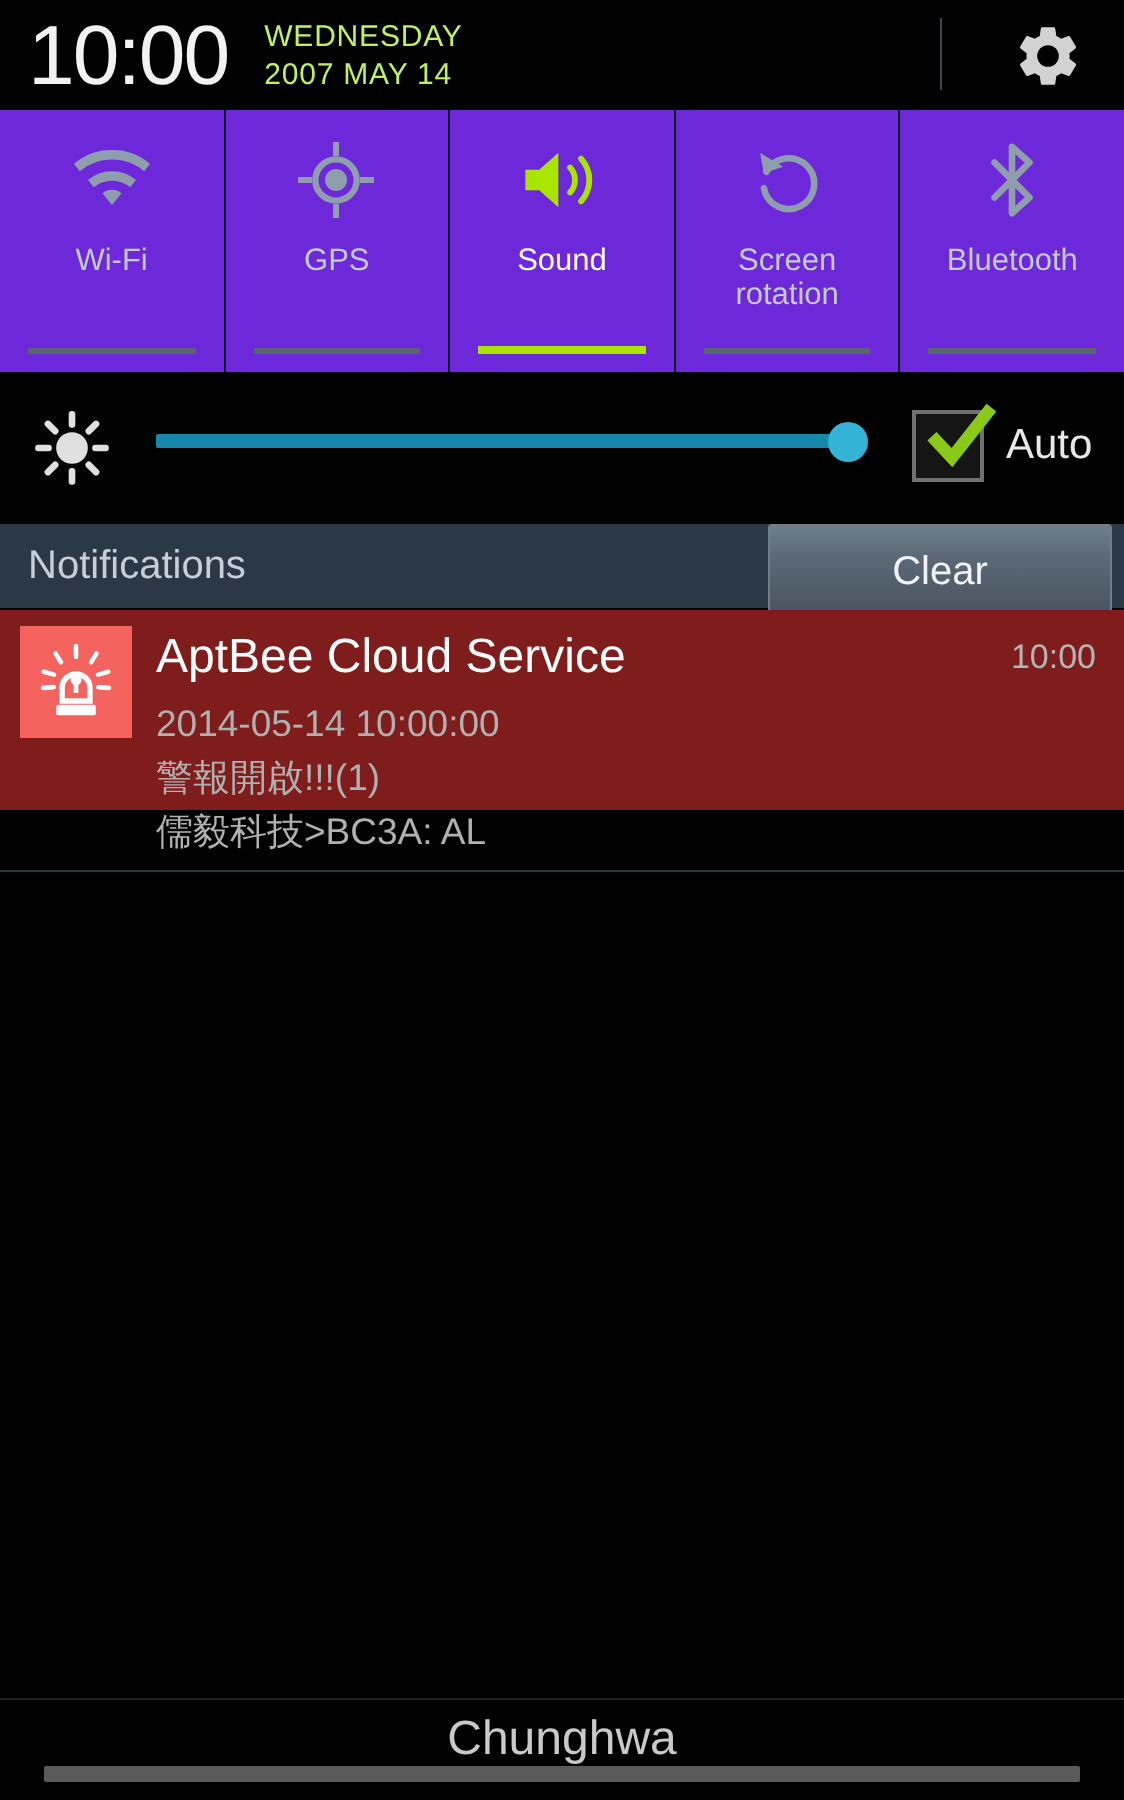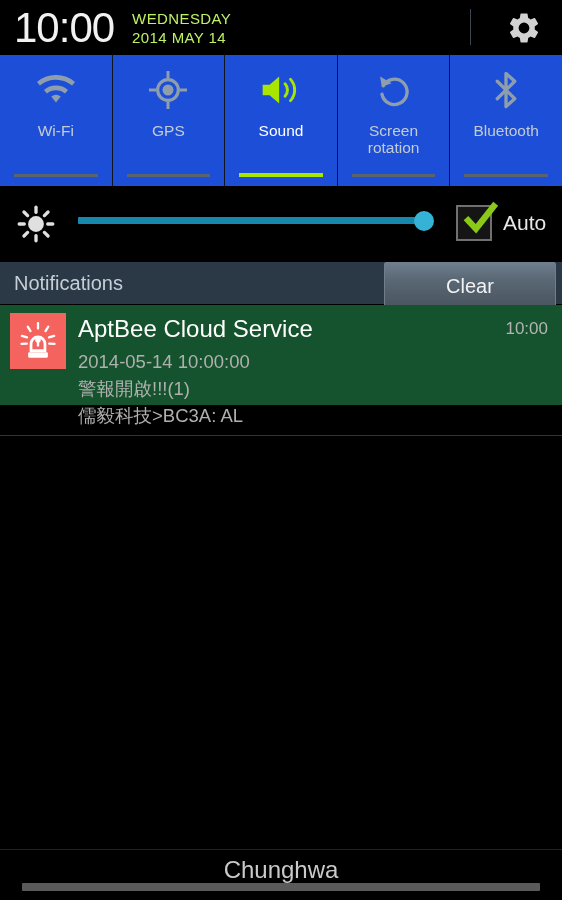--- a/index.html
+++ b/index.html
@@ -27,21 +27,21 @@
     background:#3a4550;
   }
   .gear-btn {
     position:absolute; right:18px; top:8px; width:40px; height:40px;
     display:flex; align-items:center; justify-content:center;
   }
 
   
   .toggles {
     position:absolute; left:0; top:55px; width:562px; height:131px;
-    background:#1d4ed8; display:flex;
+    background:#6d28d9; display:flex;
   }
   .toggle {
     position:relative; flex:1 1 0; height:131px;
     display:flex; flex-direction:column; align-items:center;
     border-right:1px solid #0d161c;
   }
   .toggle:last-child { border-right:none; }
   .toggle-icon {
     height:62px; display:flex; align-items:center; justify-content:center;
     margin-top:4px;
@@ -97,21 +97,21 @@
     position:absolute; left:384px; top:262px; width:172px; height:49px;
     background:linear-gradient(to bottom,#6f7e8e 0%,#5a6875 35%,#47535e 100%);
     border:1px solid #707d8a; border-radius:2px;
     display:flex; align-items:center; justify-content:center;
   }
   .clear-label { font-size:20px; color:#f0f2f4; }
 
   
   .notif-item {
     position:absolute; left:0; top:305px; width:562px; height:100px;
-    background:#14532d;
+    background:#7f1d1d;
   }
   .notif-icon {
     position:absolute; left:10px; top:8px; width:56px; height:56px;
     background:#f4635e; display:flex; align-items:center; justify-content:center;
   }
   .notif-title {
     position:absolute; left:78px; top:10px;
     font-size:24px; color:#ffffff;
   }
   .notif-time {
@@ -152,21 +152,21 @@
 </style>
 </head>
 <body>
 
 <div id="screen">
 
   <div class="statusbar">
     <div class="clock">10:00</div>
     <div class="datewrap">
       <div class="dateline">WEDNESDAY</div>
-      <div class="dateline">2014 MAY 14</div>
+      <div class="dateline">2007 MAY 14</div>
     </div>
     <div class="statusbar-divider"></div>
     <div class="gear-btn">
       <svg width="36" height="36" viewBox="0 0 24 24">
         <path fill="#d2d2d2" d="M19.14 12.94a7.07 7.07 0 0 0 .06-.94 7.07 7.07 0 0 0-.06-.94l2.03-1.58a.49.49 0 0 0 .12-.61l-1.92-3.32a.49.49 0 0 0-.59-.22l-2.39.96a7.03 7.03 0 0 0-1.62-.94l-.36-2.54a.48.48 0 0 0-.48-.41h-3.84a.48.48 0 0 0-.48.41l-.36 2.54c-.59.24-1.13.56-1.62.94l-2.39-.96a.49.49 0 0 0-.59.22L2.74 8.87a.49.49 0 0 0 .12.61l2.03 1.58c-.04.31-.06.62-.06.94s.02.63.06.94l-2.03 1.58a.49.49 0 0 0-.12.61l1.92 3.32c.12.22.38.3.59.22l2.39-.96c.5.38 1.03.7 1.62.94l.36 2.54c.04.24.24.41.48.41h3.84c.24 0 .44-.17.48-.41l.36-2.54c.59-.24 1.13-.56 1.62-.94l2.39.96c.22.08.47 0 .59-.22l1.92-3.32a.49.49 0 0 0-.12-.61l-2.03-1.58zM12 15.6A3.6 3.6 0 1 1 12 8.4a3.6 3.6 0 0 1 0 7.2z"></path>
       </svg>
     </div>
   </div>
 
   <div class="toggles">

